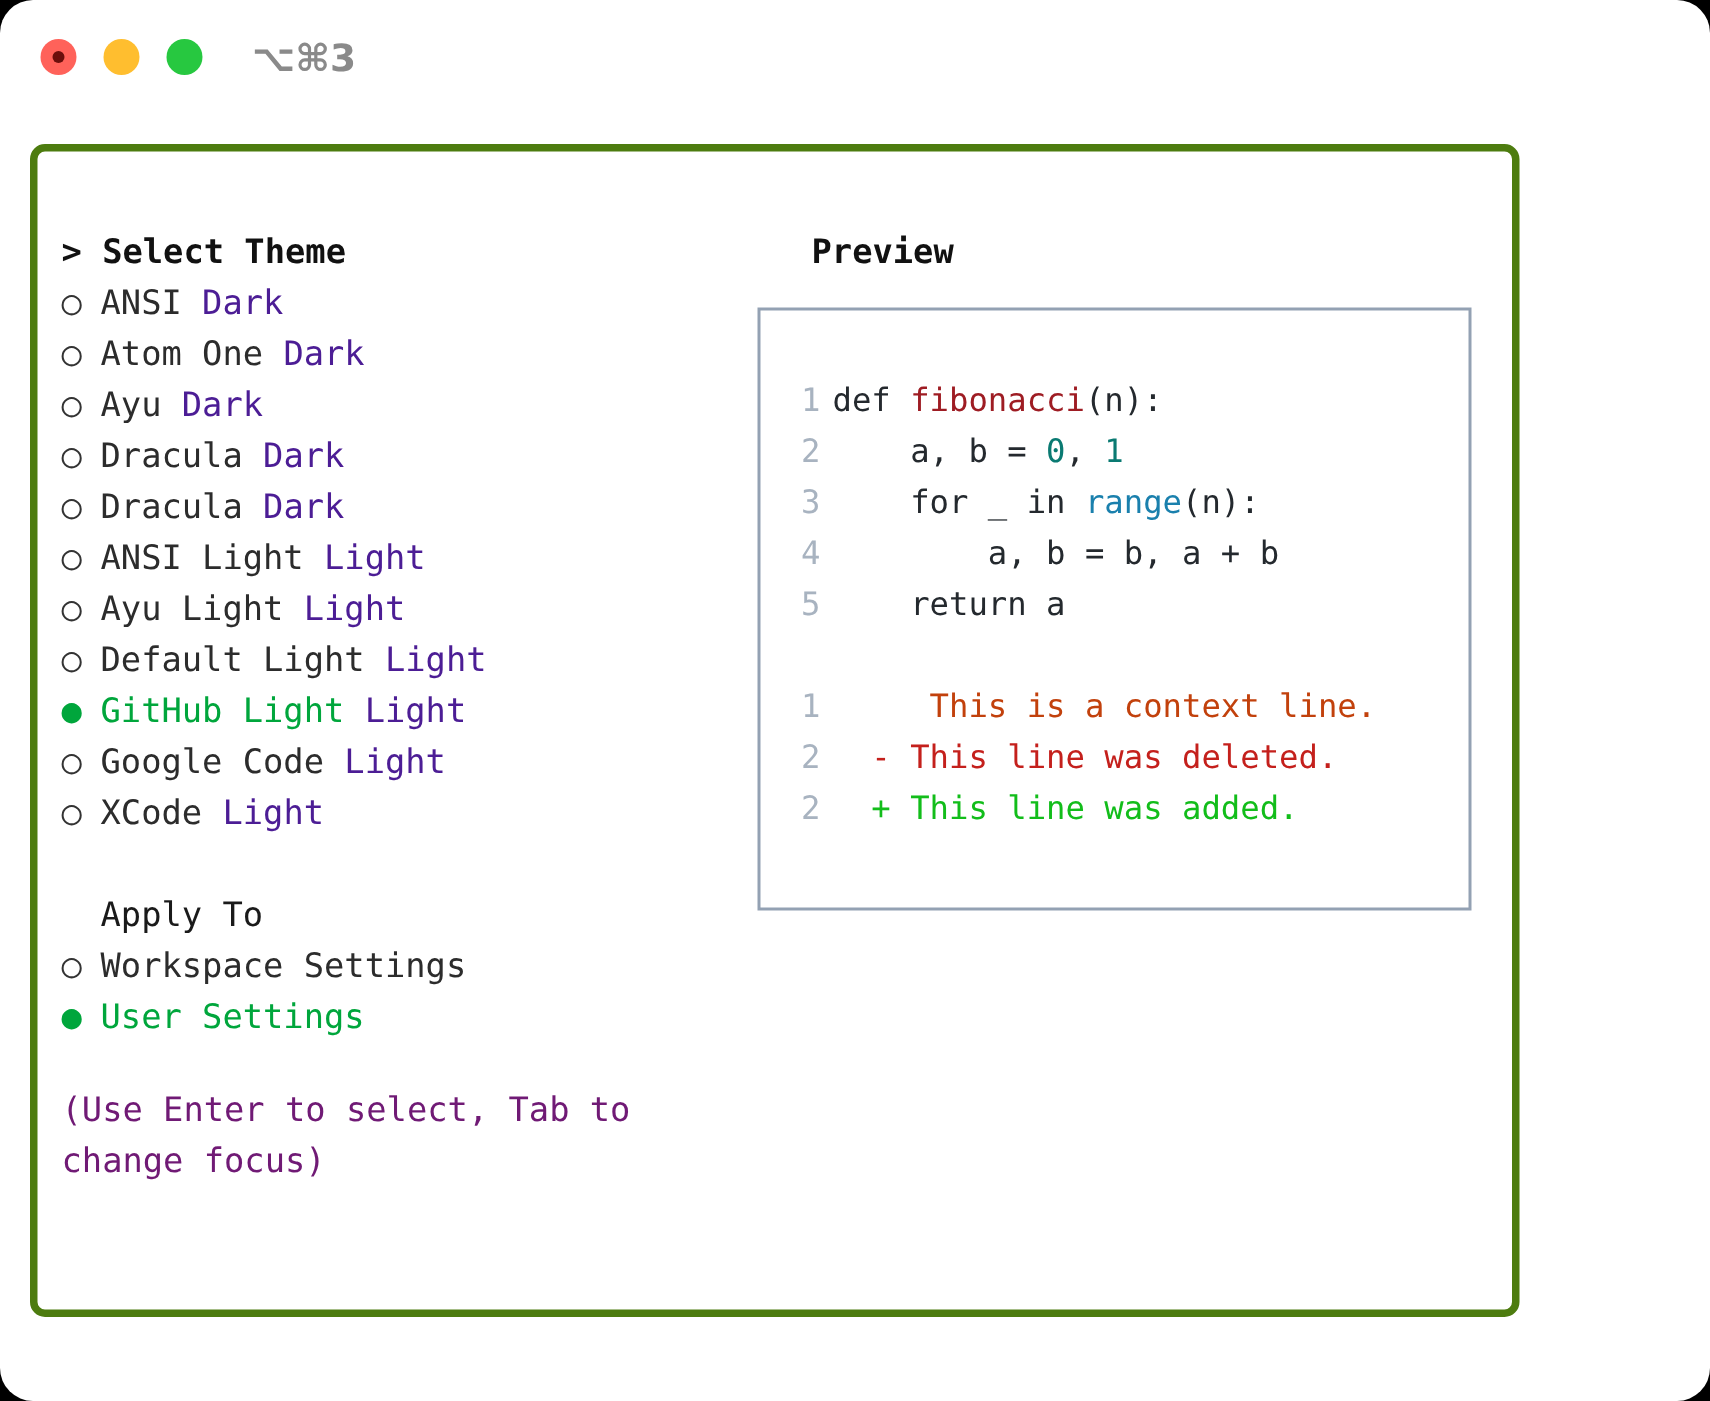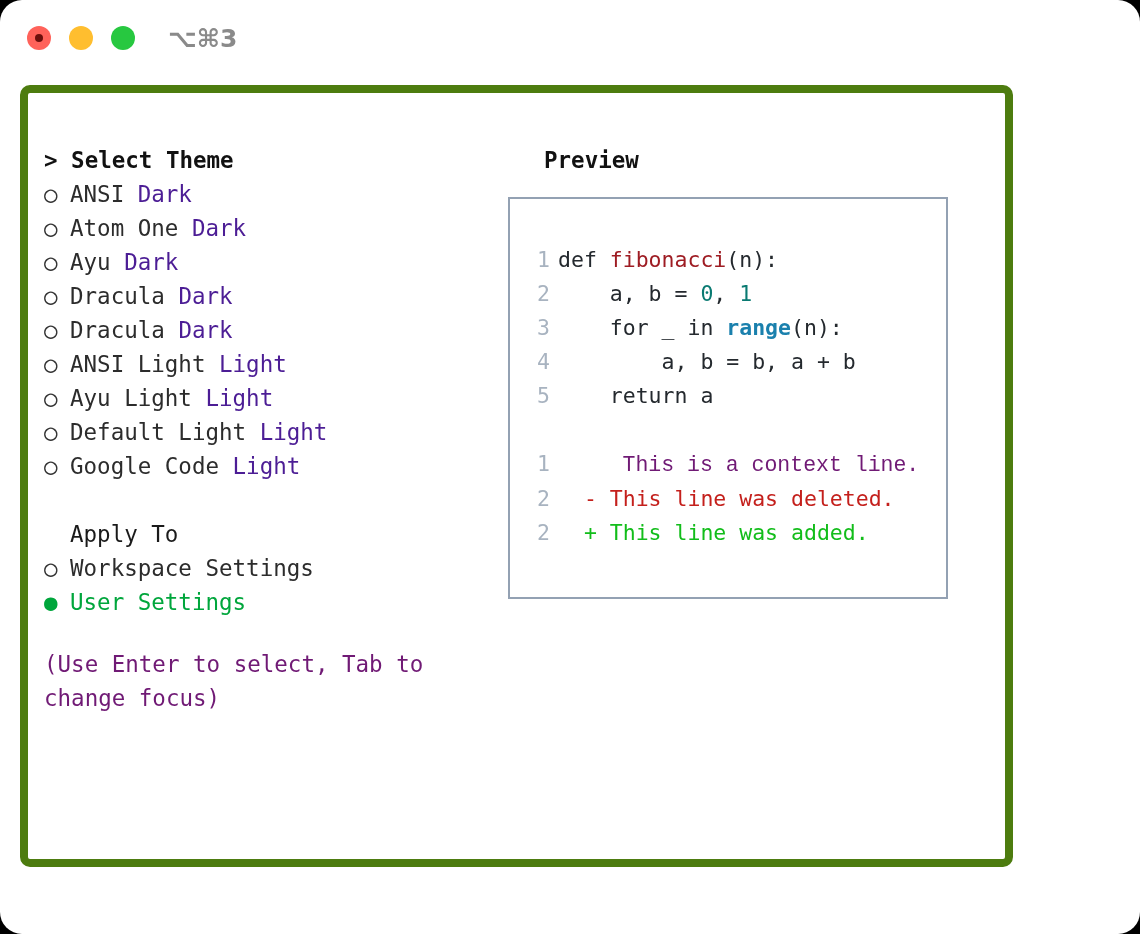--- a/index.html
+++ b/index.html
@@ -65,24 +65,24 @@
     font-weight: bold;
     color: #8a8a8a;
     letter-spacing: 0px;
     font-family: "DejaVu Sans", "Liberation Sans", sans-serif;
   }
 
   
   #panel {
     position: absolute;
     left: 20px;
-    top: 85px;
+    top: 96px;
     width: 993px;
     height: 782px;
-    border: 8px solid #4d7c0f;
+    border: 5px solid #4d7c0f;
     border-radius: 10px;
     box-sizing: border-box;
     background: #ffffff;
   }
 
   
   #left-col {
     position: absolute;
     left: 16px;
     top: 50px;
@@ -134,21 +134,21 @@
   }
   #preview-title {
     font-size: 22.5px;
     font-weight: bold;
     color: #111111;
     line-height: 34px;
     margin-left: 36px;
   }
   #preview-box {
     margin-top: 20px;
-    width: 440px;
+    width: 476px;
     height: 402px;
     border: 2px solid #93a1b3;
     box-sizing: border-box;
     background: #ffffff;
     padding: 44px 0 0 14px;
   }
   .cline {
     font-size: 21.5px;
     line-height: 34px;
     white-space: pre;
@@ -156,23 +156,23 @@
   }
   .ln {
     display: inline-block;
     width: 26px;
     text-align: right;
     color: #a8b3c0;
     margin-right: 8px;
   }
   .kw   { color: #24292e; }
   .fn   { color: #9e1c23; }
-  .bi   { color: #1a80ad; font-weight: bold; }
+  .bi   { color: #1a80ad; }
   .num  { color: #0a7a72; }
-  .ctx  { color: #701a75; font-family: Liberation Mono, monospace; }
+  .ctx  { color: #c2410c; }
   .del  { color: #c4201c; }
   .add  { color: #12bd1a; }
   .gap  { height: 34px; }
 </style>
 </head>
 <body>
 
 <div id="window">
 
   <div id="titlebar">
@@ -192,21 +192,23 @@
 
       <div id="theme-list">
           <div class="row"><span class="marker bullet-off">○</span><span>ANSI </span><span class="tag">Dark</span></div>
           <div class="row"><span class="marker bullet-off">○</span><span>Atom One </span><span class="tag">Dark</span></div>
           <div class="row"><span class="marker bullet-off">○</span><span>Ayu </span><span class="tag">Dark</span></div>
           <div class="row"><span class="marker bullet-off">○</span><span>Dracula </span><span class="tag">Dark</span></div>
           <div class="row"><span class="marker bullet-off">○</span><span>Dracula </span><span class="tag">Dark</span></div>
           <div class="row"><span class="marker bullet-off">○</span><span>ANSI Light </span><span class="tag">Light</span></div>
           <div class="row"><span class="marker bullet-off">○</span><span>Ayu Light </span><span class="tag">Light</span></div>
           <div class="row"><span class="marker bullet-off">○</span><span>Default Light </span><span class="tag">Light</span></div>
+          <div class="row"><span class="marker bullet-on">●</span><span class="name-sel">GitHub Light </span><span class="tag">Light</span></div>
           <div class="row"><span class="marker bullet-off">○</span><span>Google Code </span><span class="tag">Light</span></div>
+          <div class="row"><span class="marker bullet-off">○</span><span>XCode </span><span class="tag">Light</span></div>
         </div>
 
       <div class="spacer"></div>
 
       <div class="row" id="apply-hdr">Apply To</div>
 
       <div id="apply-list">
           <div class="row"><span class="marker bullet-off">○</span><span>Workspace Settings</span></div>
           <div class="row"><span class="marker bullet-on">●</span><span class="name-sel">User Settings</span></div>
         </div>

